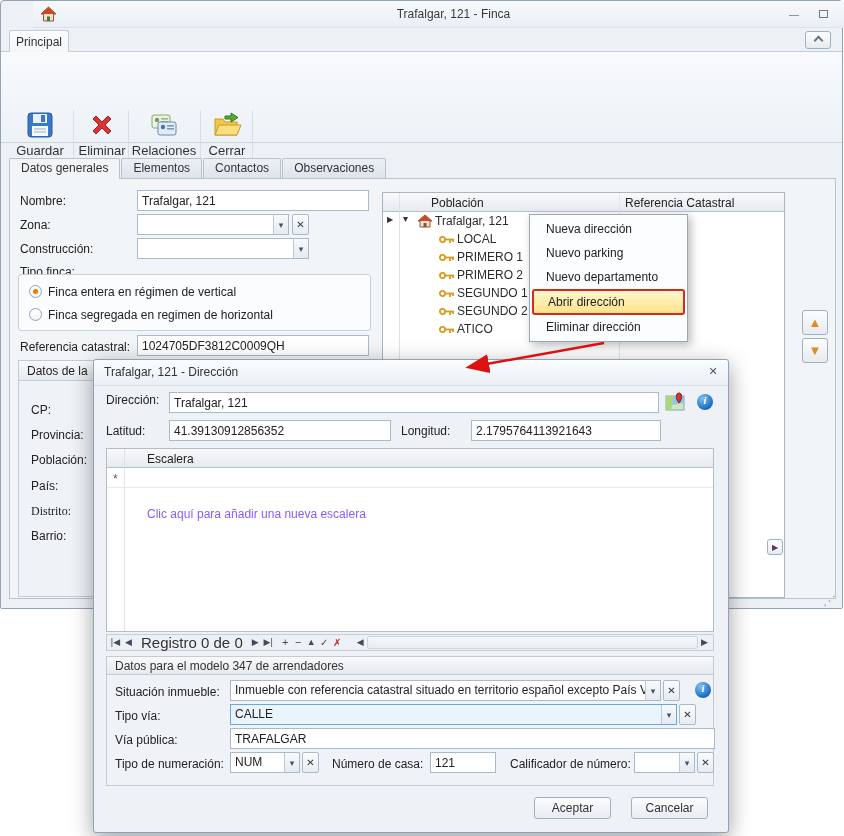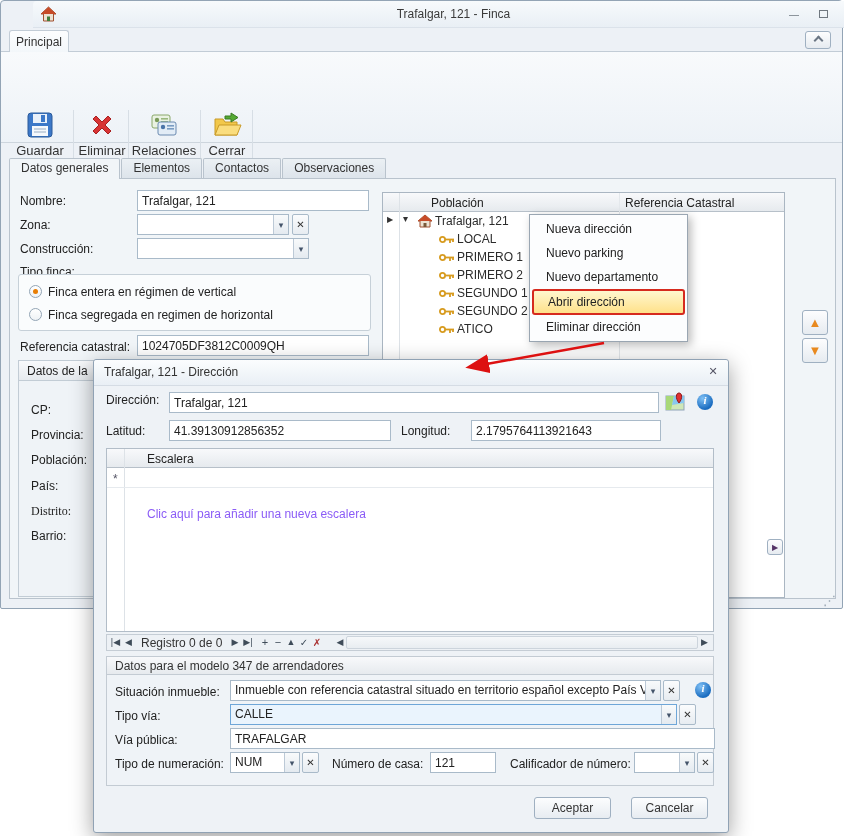--- a/index.html
+++ b/index.html
@@ -283,21 +283,21 @@
     <div class="abs" style="left:17px;top:0;width:1px;height:100%;background:#dde2e7;"></div>
     <div class="abs" style="left:0;top:19px;width:606px;height:20px;border-bottom:1px solid #e6eaee;">
       <span class="abs" style="left:6px;top:4px;color:#556;">*</span>
       <span class="abs" style="left:40px;top:3px;color:#8b5cf6;margin-top:36px;">Clic aquí para añadir una nueva escalera</span>
     </div>
   </div>
 
   <div class="abs" style="left:12px;top:274px;width:608px;height:17px;background:#edf1f5;border:1px solid #c5cdd5;display:flex;align-items:center;padding:0 2px;">
     <span class="navbtn">|◀</span>
     <span class="navbtn">◀</span>
-    <span style="font-size:12px;color:#333;padding:0 6px;white-space:nowrap;">Registro 0 de 0</span>
+    <span style="font-size:15px;color:#333;padding:0 6px;white-space:nowrap;">Registro 0 de 0</span>
     <span class="navbtn">▶</span>
     <span class="navbtn">▶|</span>
     <span class="navbtn" style="font-size:11px;margin-left:4px;">+</span>
     <span class="navbtn" style="font-size:11px;">−</span>
     <span class="navbtn">▲</span>
     <span class="navbtn" style="font-size:10px;">✓</span>
     <span class="navbtn" style="font-size:10px;color:#a33;">✗</span>
     <span class="navbtn" style="margin-left:10px;">◀</span>
     <span style="flex:1;height:13px;background:linear-gradient(#f6f8fa,#e8edf1);border:1px solid #ccd4dc;border-radius:2px;"></span>
     <span class="navbtn">▶</span>

